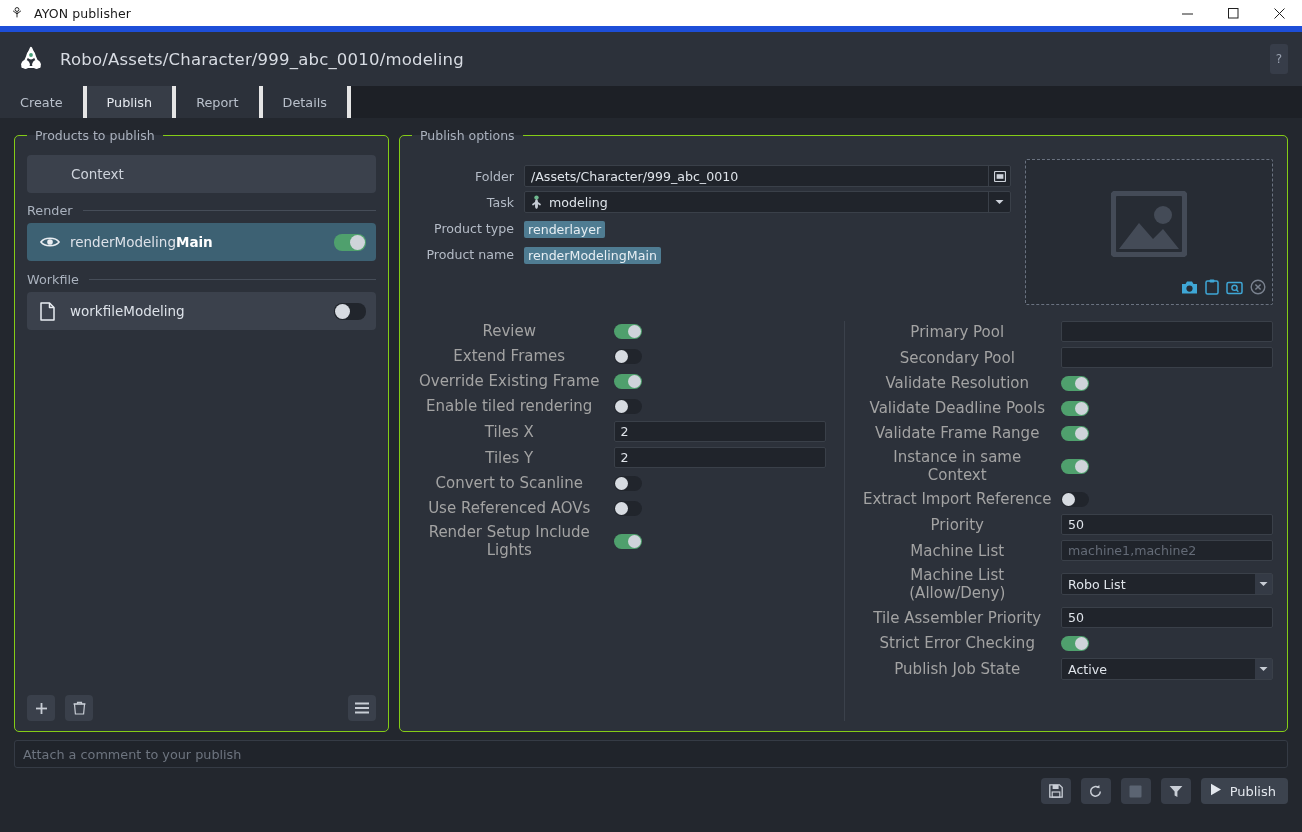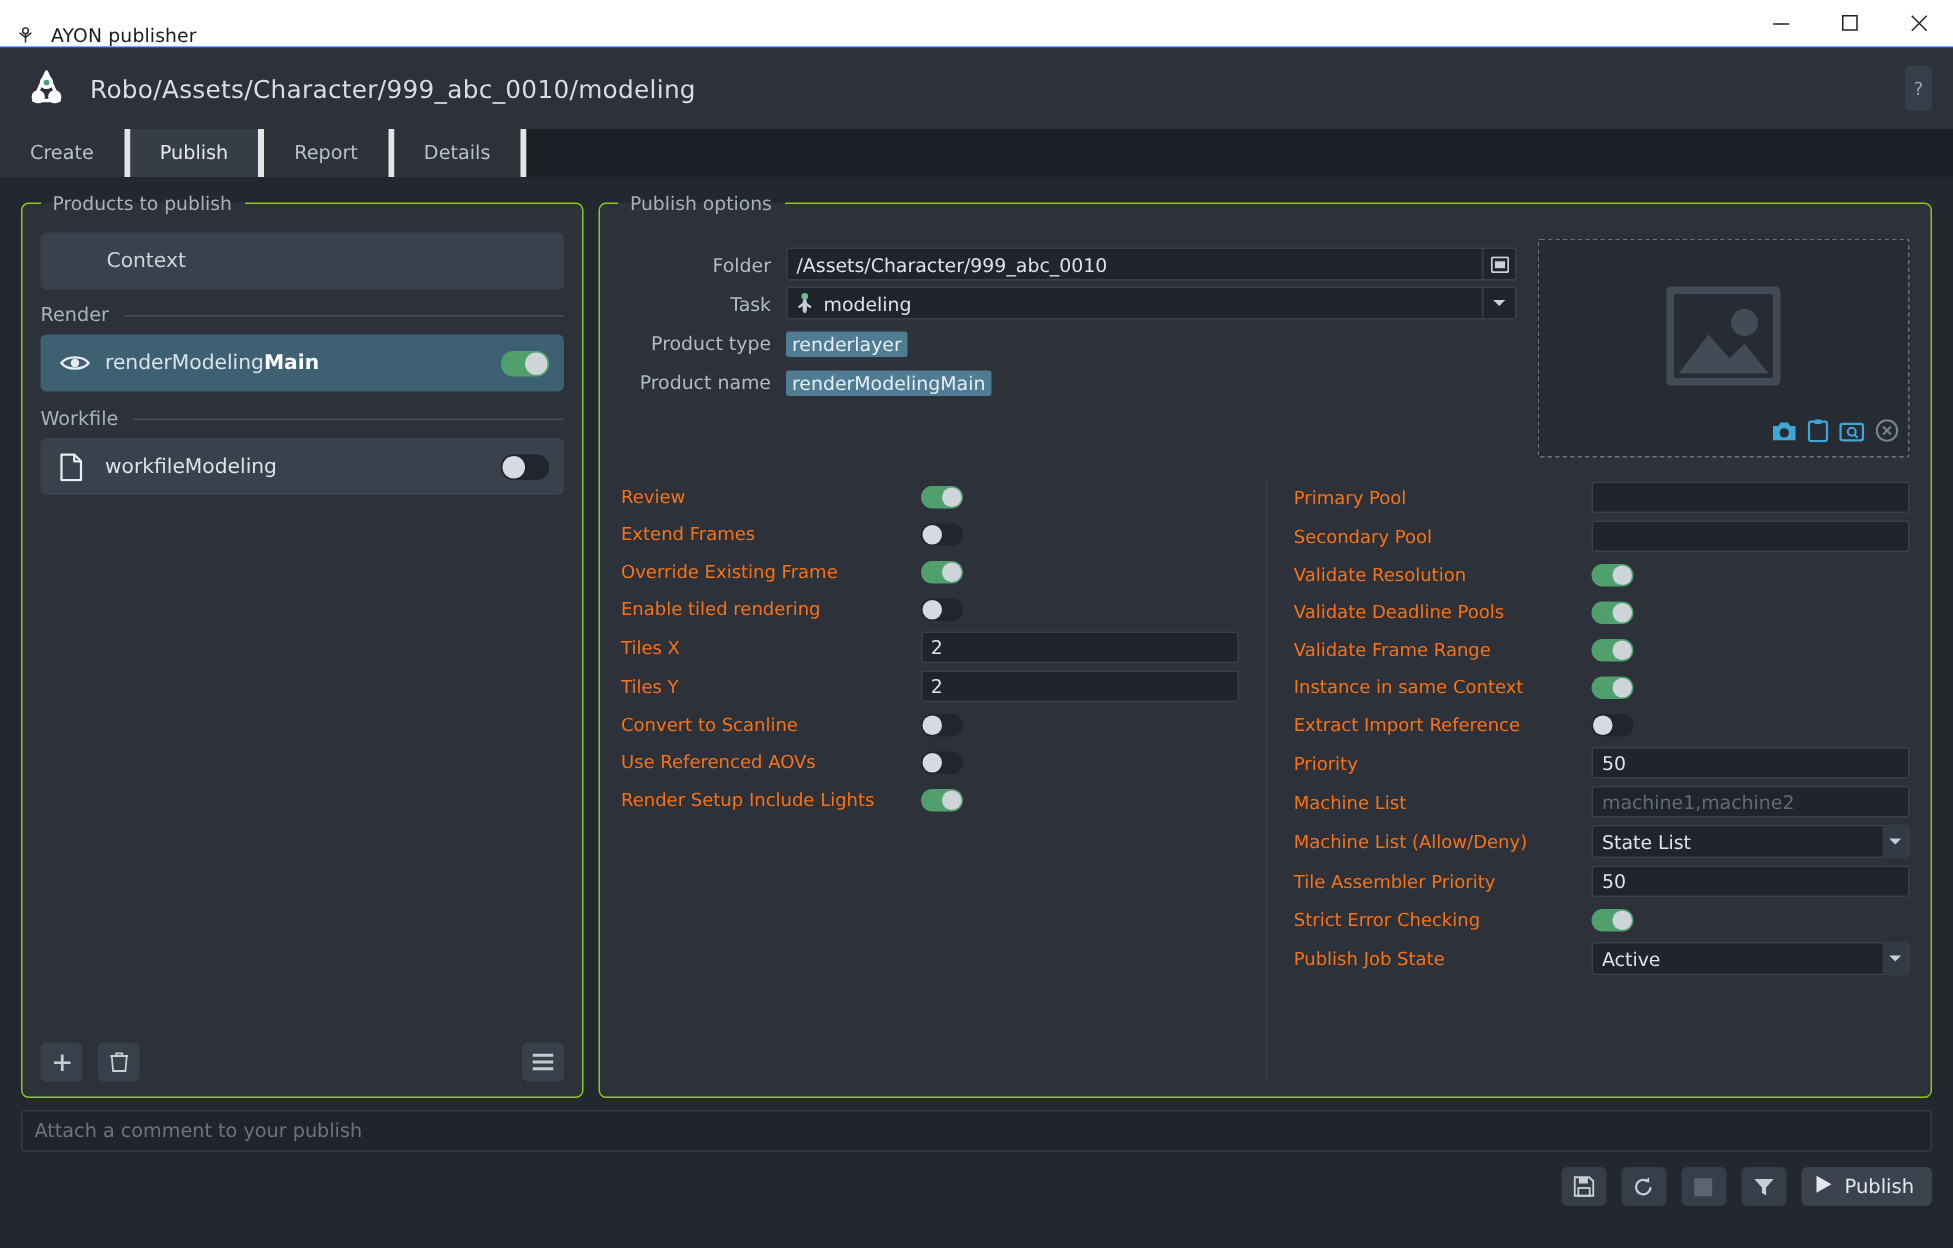--- a/index.html
+++ b/index.html
@@ -5,22 +5,22 @@
   * { box-sizing: border-box; margin: 0; padding: 0; }
   html, body {
     width: 1302px; height: 832px;
     font-family: "DejaVu Sans", "Liberation Sans", sans-serif;
     background: #23272e;
     overflow: hidden;
   }
 
   
   .titlebar {
-    height: 32px; background: #ffffff; display: flex; align-items: flex-end;
-    border-bottom: 1px solid #1d4ed8;
+    height: 32px; background: #ffffff; display: flex; align-items: center;
+    border-bottom: 6px solid #1d4ed8;
   }
   .tb-icon { width: 34px; display: flex; align-items: center; justify-content: center; }
   .tb-title { font-size: 12.5px; color: #1a1a1a; letter-spacing: .1px; }
   .tb-spacer { flex: 1; }
   .tb-btn {
     width: 46px; height: 32px; display: flex; align-items: center; justify-content: center;
     color: #202020;
   }
 
   
@@ -143,21 +143,21 @@
     position: absolute; right: 6px; bottom: 5px; display: flex; gap: 7px; align-items: center;
   }
 
   
   .attrs { flex: 1; display: flex; padding: 16px 2px 0 2px; min-height: 0; }
   .attr-col { width: 50%; display: flex; flex-direction: column; gap: 5px; }
   .attr-col.left { padding-right: 18px; }
   .attr-col.right { padding-left: 18px; border-left: 1px solid #3b414b; }
   .arow { display: flex; align-items: center; min-height: 20px; }
   .arow .alabel {
-    flex: 1; text-align: left; padding-right: 9px; font-size: 12px; color: #f97316;
+    flex: 1; text-align: center; padding-right: 9px; font-size: 15px; color: #a3a3a3;
   }
   .arow .aval { width: 212px; flex: none; display: flex; align-items: center; }
   .ainput {
     width: 100%; height: 21px; background: #20242b; border: 1px solid #3a4049;
     border-radius: 2px; display: flex; align-items: center; padding: 0 6px;
     font-size: 12.6px; color: #dfe4ea;
   }
   .ainput .ph { color: #646b77; }
   .aselect {
     width: 100%; height: 22px; background: #20242b; border: 1px solid #3a4049;
@@ -543,21 +543,21 @@
             <div class="aval">
               <div class="ainput">
                 <span class="ph">machine1,machine2</span>
               </div>
             </div>
           </div>
           <div class="arow">
             <div class="alabel">Machine List (Allow/Deny)</div>
             <div class="aval">
               <div class="aselect">
-                <span>State List</span>
+                <span>Robo List</span>
                 <span class="caret-box">
                   <svg width="9" height="6" viewBox="0 0 9 6">
                     <path d="M0.5 1 L4.5 5 L8.5 1 Z" fill="#c8cdd5"></path>
                   </svg>
                 </span>
               </div>
             </div>
           </div>
           <div class="arow">
             <div class="alabel">Tile Assembler Priority</div>

